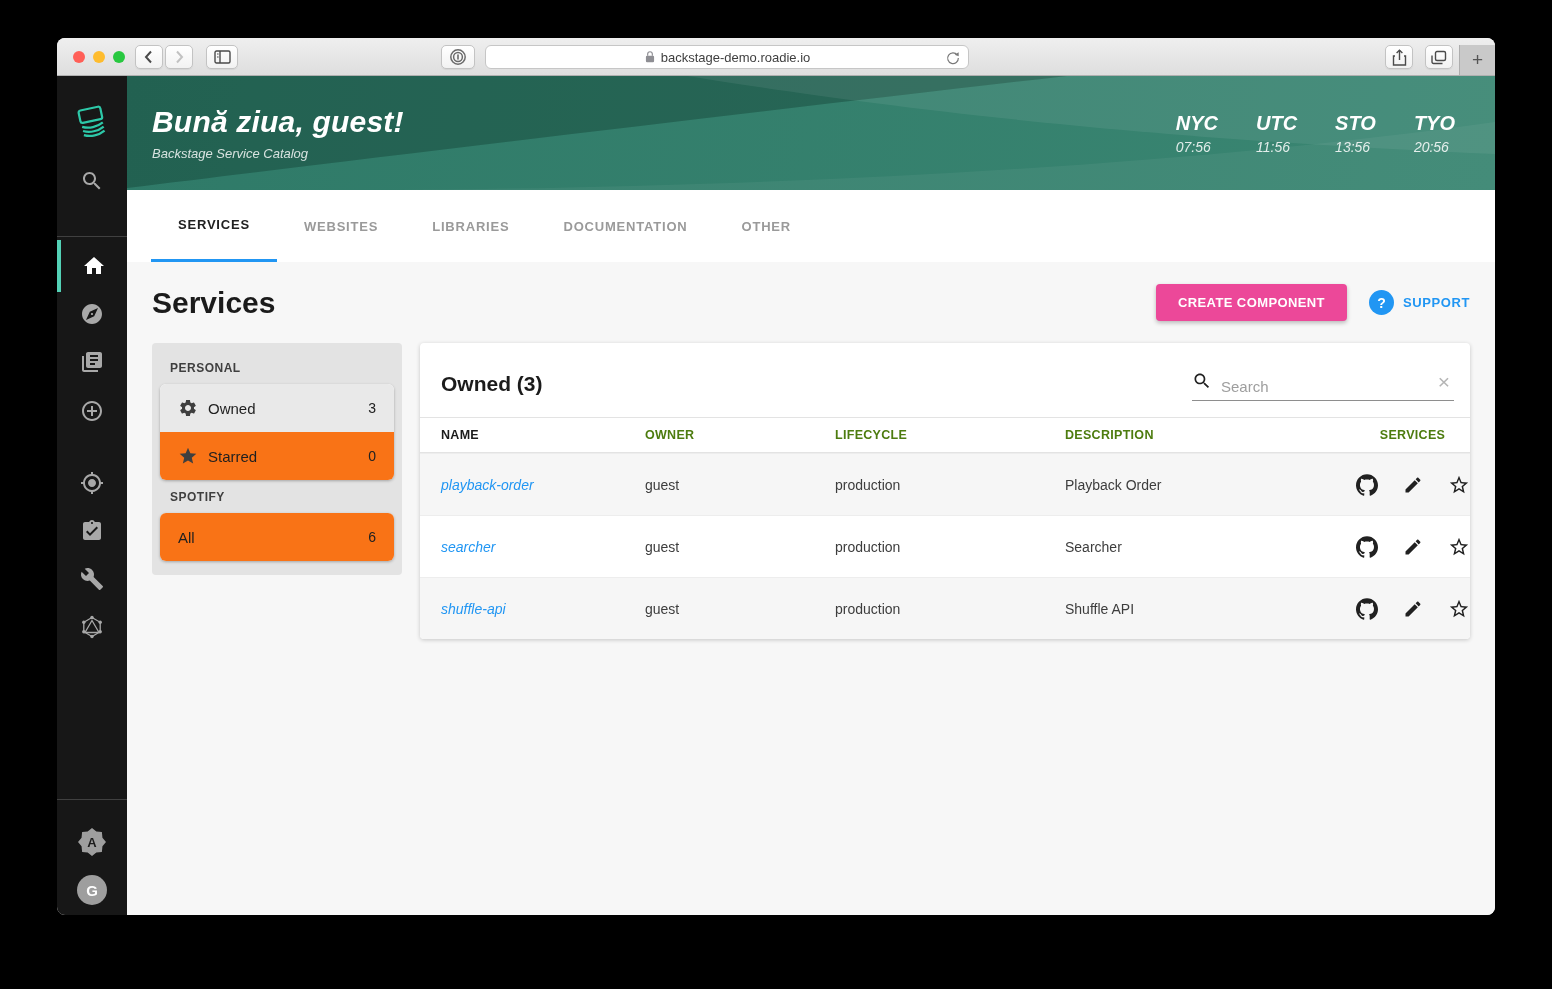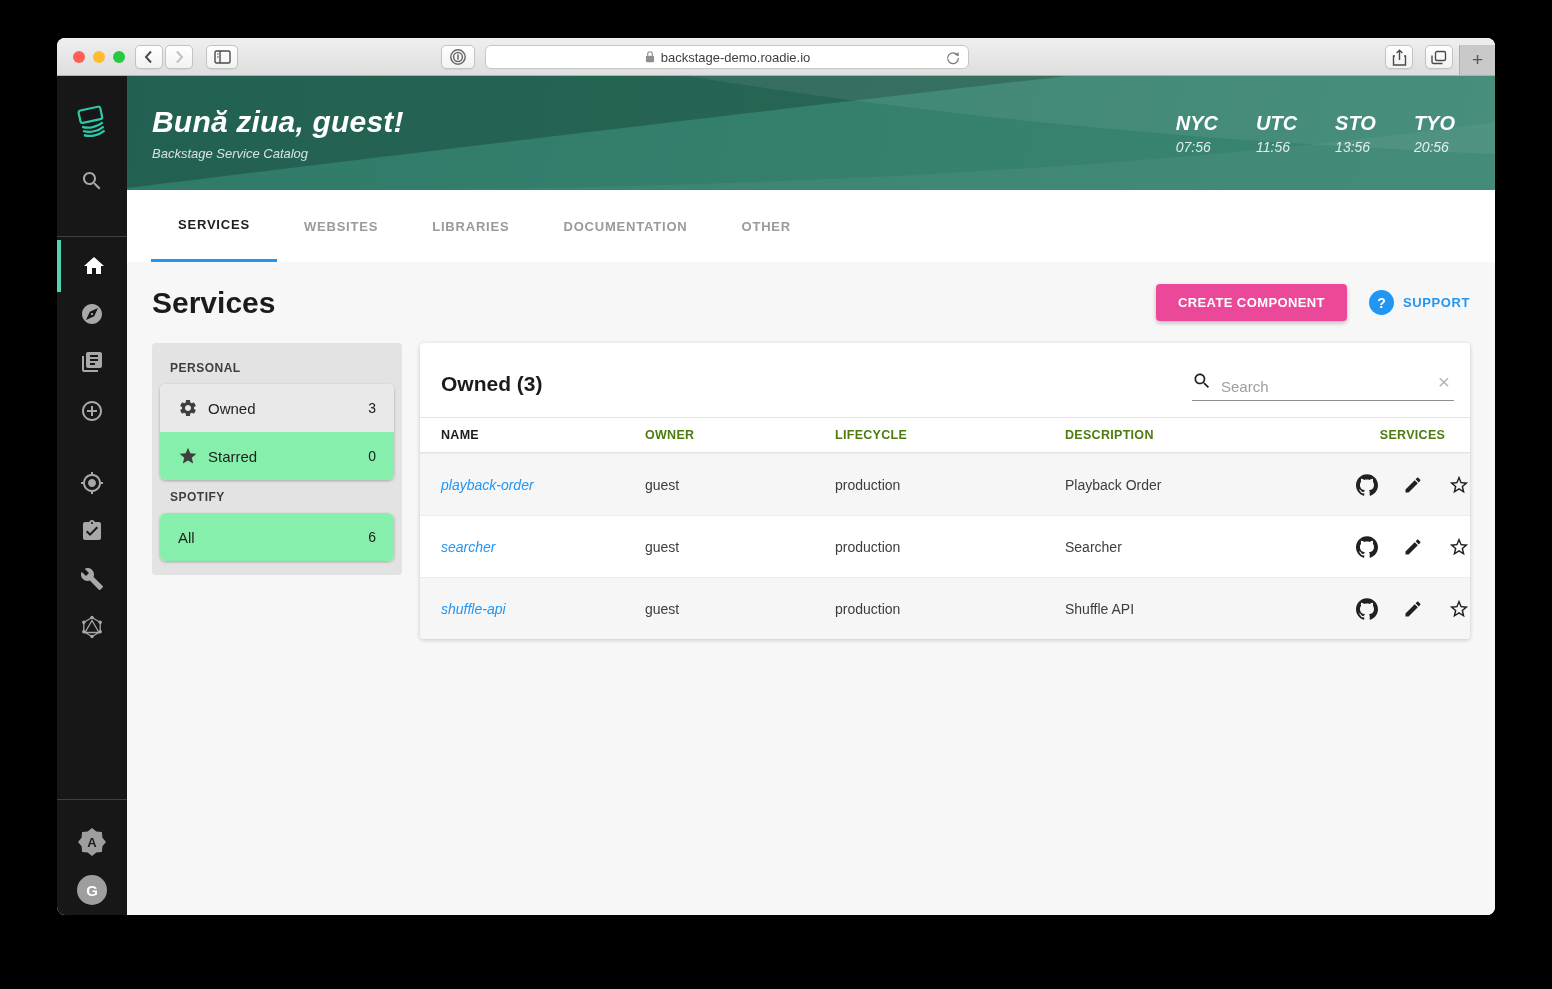--- a/index.html
+++ b/index.html
@@ -77,21 +77,21 @@
   .support-label { color:#2196f3; font-size:13px; font-weight:bold; letter-spacing:.6px; }
 
   .body-row { display:flex; gap:18px; margin-top:22px; align-items:flex-start; }
 
   
   .filter-panel { width:250px; flex:none; background:#e3e3e3; border-radius:4px; padding:10px 8px 12px; }
   .filter-heading { font-size:12px; font-weight:bold; color:#3f3f3f; letter-spacing:.5px; margin:8px 0 9px 10px; }
   .filter-card { background:#fff; border-radius:6px; overflow:hidden; box-shadow:0 1px 3px rgba(0,0,0,.28);
                  margin-bottom:10px; }
   .filter-row { height:48px; display:flex; align-items:center; padding:0 18px; font-size:15px;
-                color:#1f1f1f; cursor:pointer; background:#86efac; }
+                color:#1f1f1f; cursor:pointer; background:#f97316; }
   .filter-row.selected { background:#e9e9e9; }
   .filter-row .f-icon { margin-right:10px; display:flex; }
   .f-count { margin-left:auto; font-size:14px; color:#212121; }
 
   
   .table-card { flex:1; background:#fff; border-radius:4px; box-shadow:0 1px 4px rgba(0,0,0,.2);
                 overflow:hidden; }
   .card-head { display:flex; align-items:center; justify-content:space-between; padding:24px 16px 16px 21px; }
   .card-title { font-size:21px; font-weight:bold; color:#1b1b1b; }
   .searchbox { display:flex; align-items:center; width:262px; border-bottom:1px solid #8e8e8e; padding-bottom:5px; }

